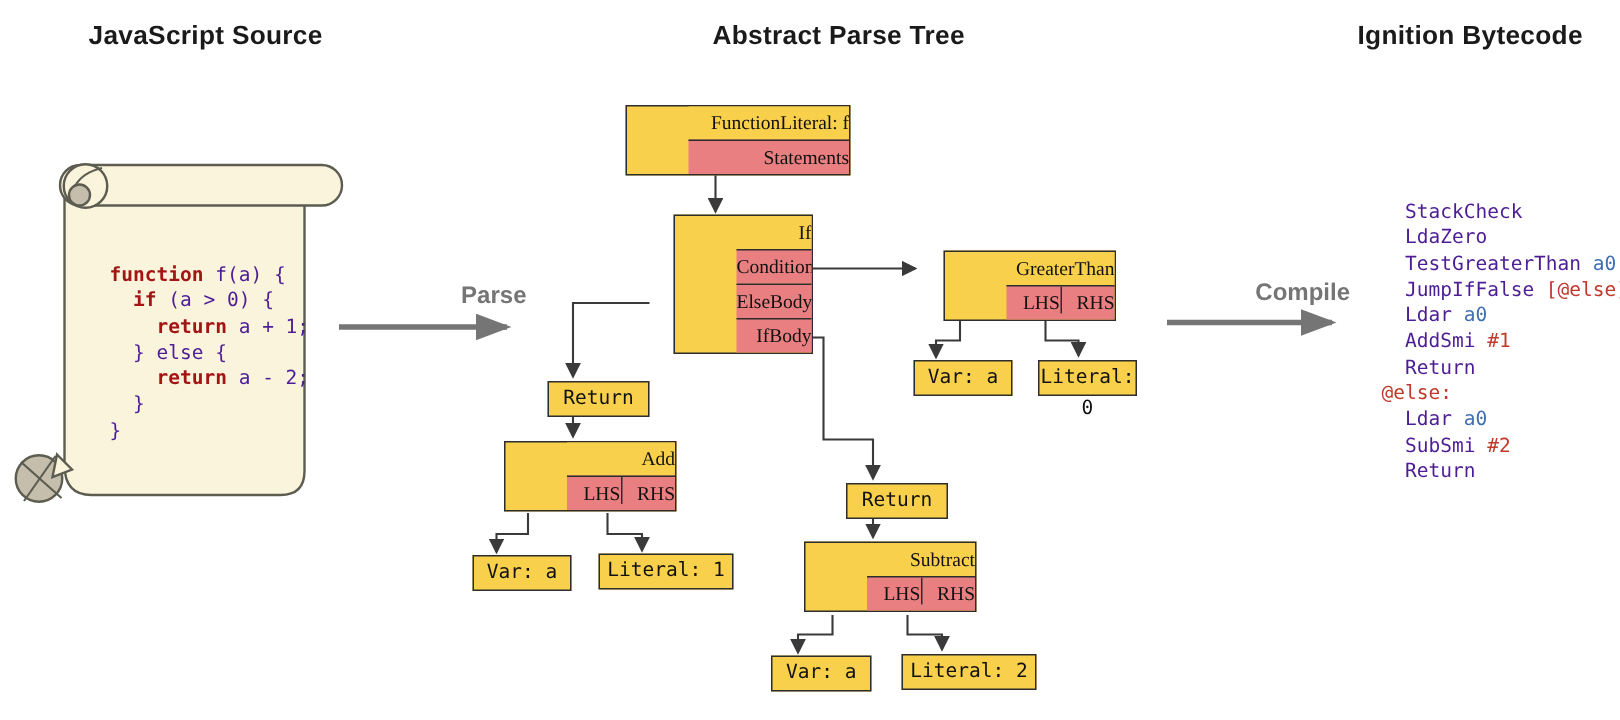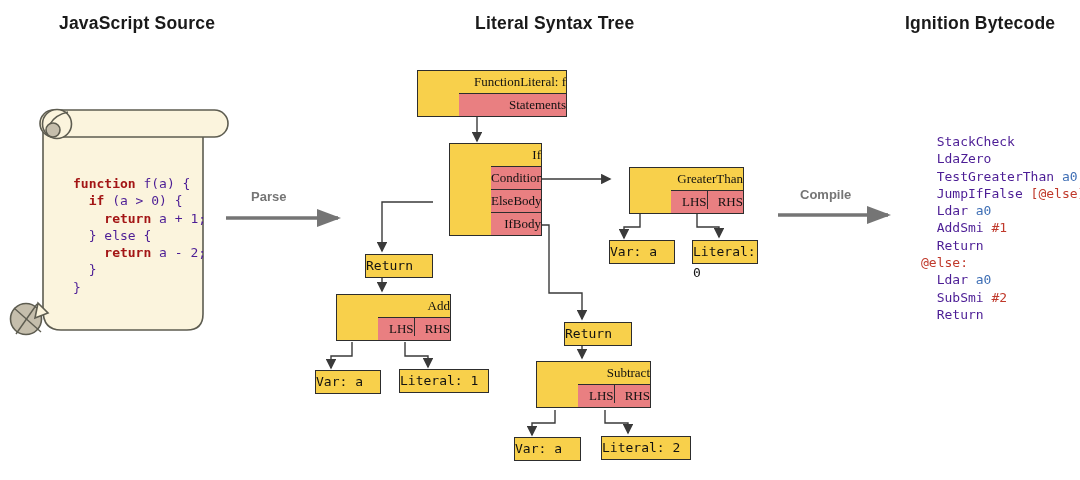--- a/index.html
+++ b/index.html
@@ -30,43 +30,43 @@
     position:absolute;left:905px;top:133px;
     font-family:"DejaVu Sans Mono","Liberation Mono",monospace;
     font-size:13px;line-height:17.3px;white-space:pre;color:#1f1f1f;
   }
   .bc-line{white-space:pre;}
   .seg-blue{color:var(--operand-blue);}
   .seg-red{color:var(--operand-red);}
 
   
   .flow-label{
-    position:absolute;font-size:13px;font-weight:bold;color:var(--flow-gray);
-    width:100px;text-align:left;white-space:nowrap;
+    position:absolute;font-size:16px;font-weight:bold;color:var(--flow-gray);
+    width:100px;text-align:right;white-space:nowrap;
   }
 
   
   .node{
     position:absolute;box-sizing:border-box;
     border:1.5px solid var(--node-border);
     font-family:Liberation Serif, serif;
     font-size:13px;color:#111;text-align:right;background:var(--node-yellow);padding-left:41px;
   }
   .node .row{height:22px;line-height:22px;overflow:hidden;}
   .node .row + .row{border-top:1.5px solid var(--node-border);}
   .node .hdr{background:var(--node-yellow);}
   .node .red{background:var(--node-red);}
   .node .cells{display:flex;background:var(--node-red);}
   .node .cell{flex:1;height:18px;line-height:22px;}
   .node .cell + .cell{border-left:1.5px solid var(--node-border);}
   .leaf{
     position:absolute;box-sizing:border-box;height:24px;line-height:21px;
     border:1.5px solid var(--node-border);background:var(--node-yellow);
     font-family:"DejaVu Sans Mono","Liberation Mono",monospace;
-    font-size:13px;color:#111;text-align:left;
+    font-size:13px;color:#111;text-align:center;
   }
 
   
   .edge{fill:none;stroke:#3a3a3a;stroke-width:1.4px;}
   .flow-line{fill:none;stroke:var(--flow-gray);stroke-width:3.6px;}
   .scroll-paper{fill:var(--scroll-bg);stroke:var(--scroll-ink);stroke-width:1.6px;}
   .scroll-gray{fill:var(--scroll-gray);stroke:var(--scroll-ink);stroke-width:1.6px;}
   .scroll-line{fill:none;stroke:var(--scroll-ink);stroke-width:1.4px;}
   #arw path{fill:#3a3a3a;}
   #arwBig path{fill:var(--flow-gray);}
@@ -119,21 +119,21 @@
       <path class="flow-line" marker-end="url(#arwBig)" d="M226 218 L338 218"></path>
     </g>
     <g>
       <path class="flow-line" marker-end="url(#arwBig)" d="M778 215 L888 215"></path>
     </g>
   </svg>
 
   <div class="layer">
 
     <div class="col-title" style="left:43px;top:13px">JavaScript Source</div>
-    <div class="col-title" style="left:459px;top:13px">Literal Syntax Tree</div>
+    <div class="col-title" style="left:459px;top:13px">Abstract Parse Tree</div>
     <div class="col-title" style="left:889px;top:13px">Ignition Bytecode</div>
 
     <div class="flow-label" style="left:235px;top:189px">Parse</div>
     <div class="flow-label" style="left:784px;top:187px">Compile</div>
 
     <div class="code-block"><div class="code-line"><span class="seg-kw">function</span><span class="seg-plain"> f(a) {</span></div><div class="code-line"><span class="seg-plain">  </span><span class="seg-kw">if</span><span class="seg-plain"> (a &gt; 0) {</span></div><div class="code-line"><span class="seg-plain">    </span><span class="seg-kw">return</span><span class="seg-plain"> a + 1;</span></div><div class="code-line"><span class="seg-plain">  } else {</span></div><div class="code-line"><span class="seg-plain">    </span><span class="seg-kw">return</span><span class="seg-plain"> a - 2;</span></div><div class="code-line"><span class="seg-plain">  }</span></div><div class="code-line"><span class="seg-plain">}</span></div></div>
 
     <div class="node" style="left:401px;top:70px;width:150px">
       <div class="row hdr">FunctionLiteral: f</div>
       <div class="row red">Statements</div>

